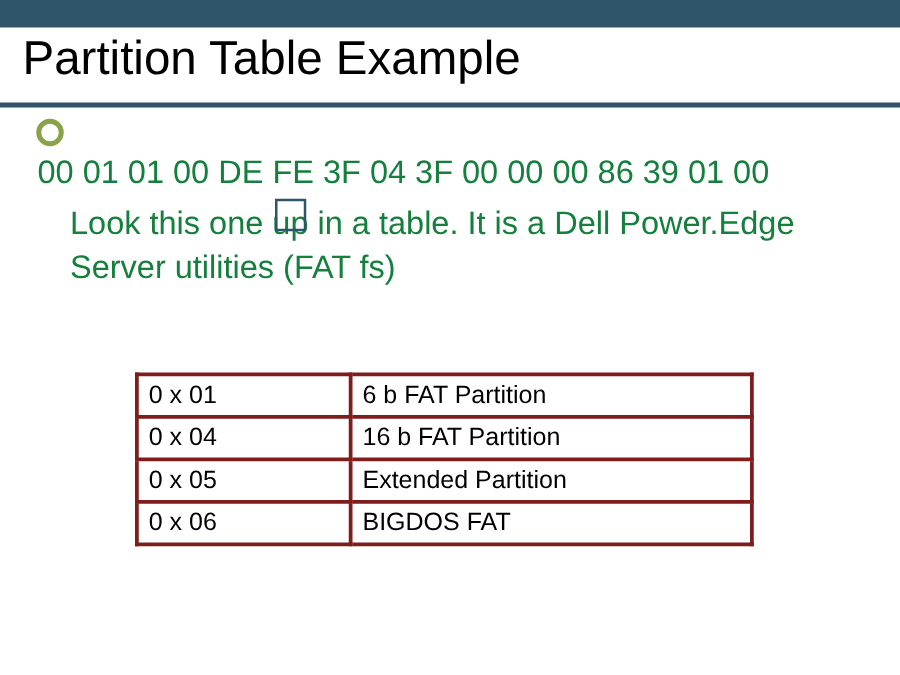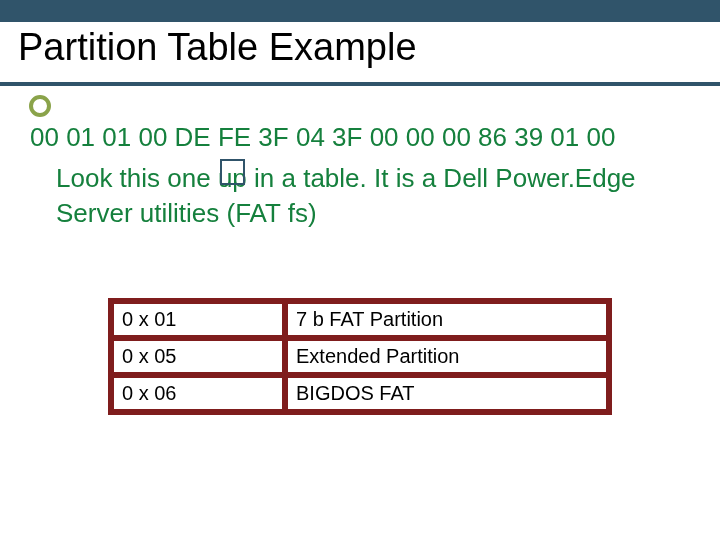--- a/index.html
+++ b/index.html
@@ -83,21 +83,21 @@
     width: 630px;
   }
   .ptable {
     position: absolute;
     left: 108px;
     top: 298px;
     border-collapse: collapse;
     font-size: 20px;
   }
   .ptable td {
-    border: 6px solid #7f1d1d;
+    border: 3px solid #7f1d1d;
     padding: 4px 10px 4px 8px;
     background: #fff;
   }
   .ptable td.code {
     width: 150px;
   }
   .ptable td.desc {
     width: 300px;
   }
 </style>
@@ -115,21 +115,25 @@
     <div class="byteline">
       <div class="highlight-box"></div>
     </div>
     <div class="lookup">Look this one up in a table. It is a Dell Power.Edge Server utilities (FAT fs)</div>
   </div>
 
   <table class="ptable">
     <tbody>
         <tr>
       <td class="code">0 x 01</td>
-      <td class="desc">7 b FAT Partition</td>
+      <td class="desc">6 b FAT Partition</td>
+    </tr>
+    <tr>
+      <td class="code">0 x 04</td>
+      <td class="desc">16 b FAT Partition</td>
     </tr>
     <tr>
       <td class="code">0 x 05</td>
       <td class="desc">Extended Partition</td>
     </tr>
     <tr>
       <td class="code">0 x 06</td>
       <td class="desc">BIGDOS FAT</td>
     </tr>
   </tbody>

